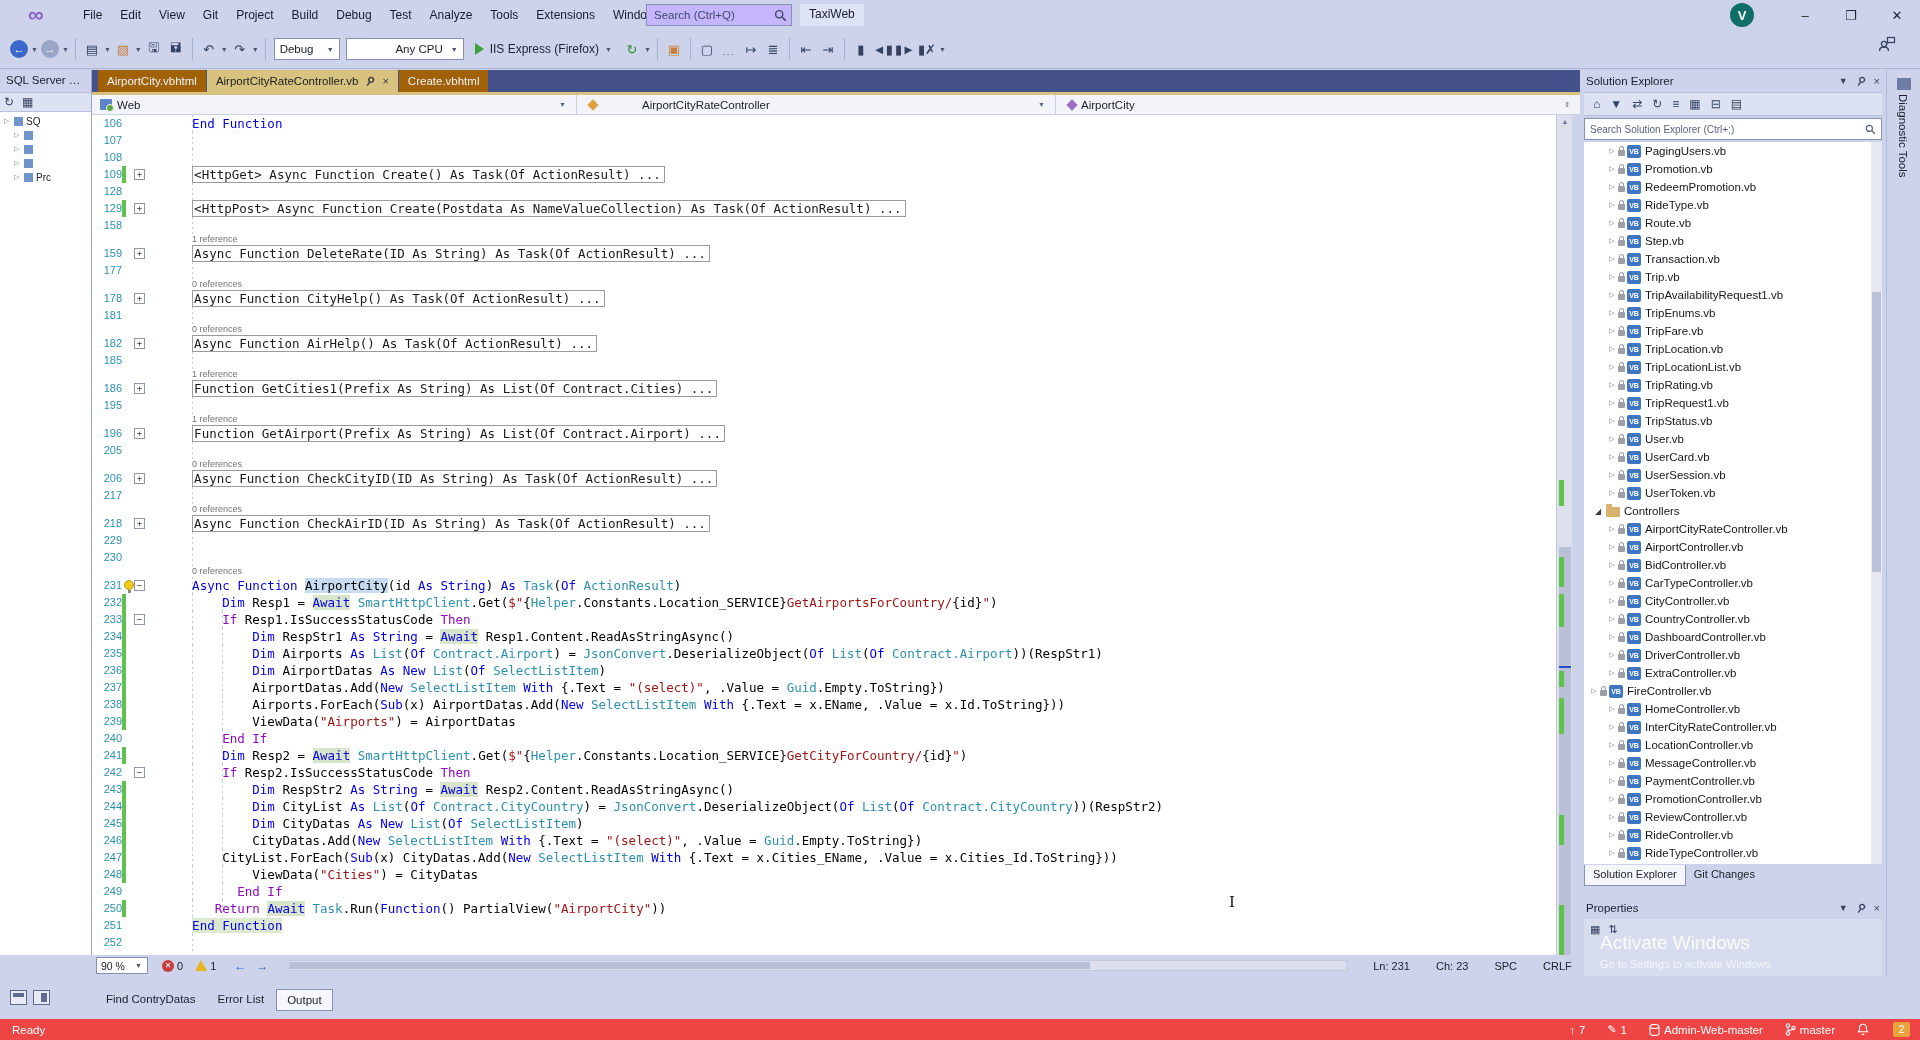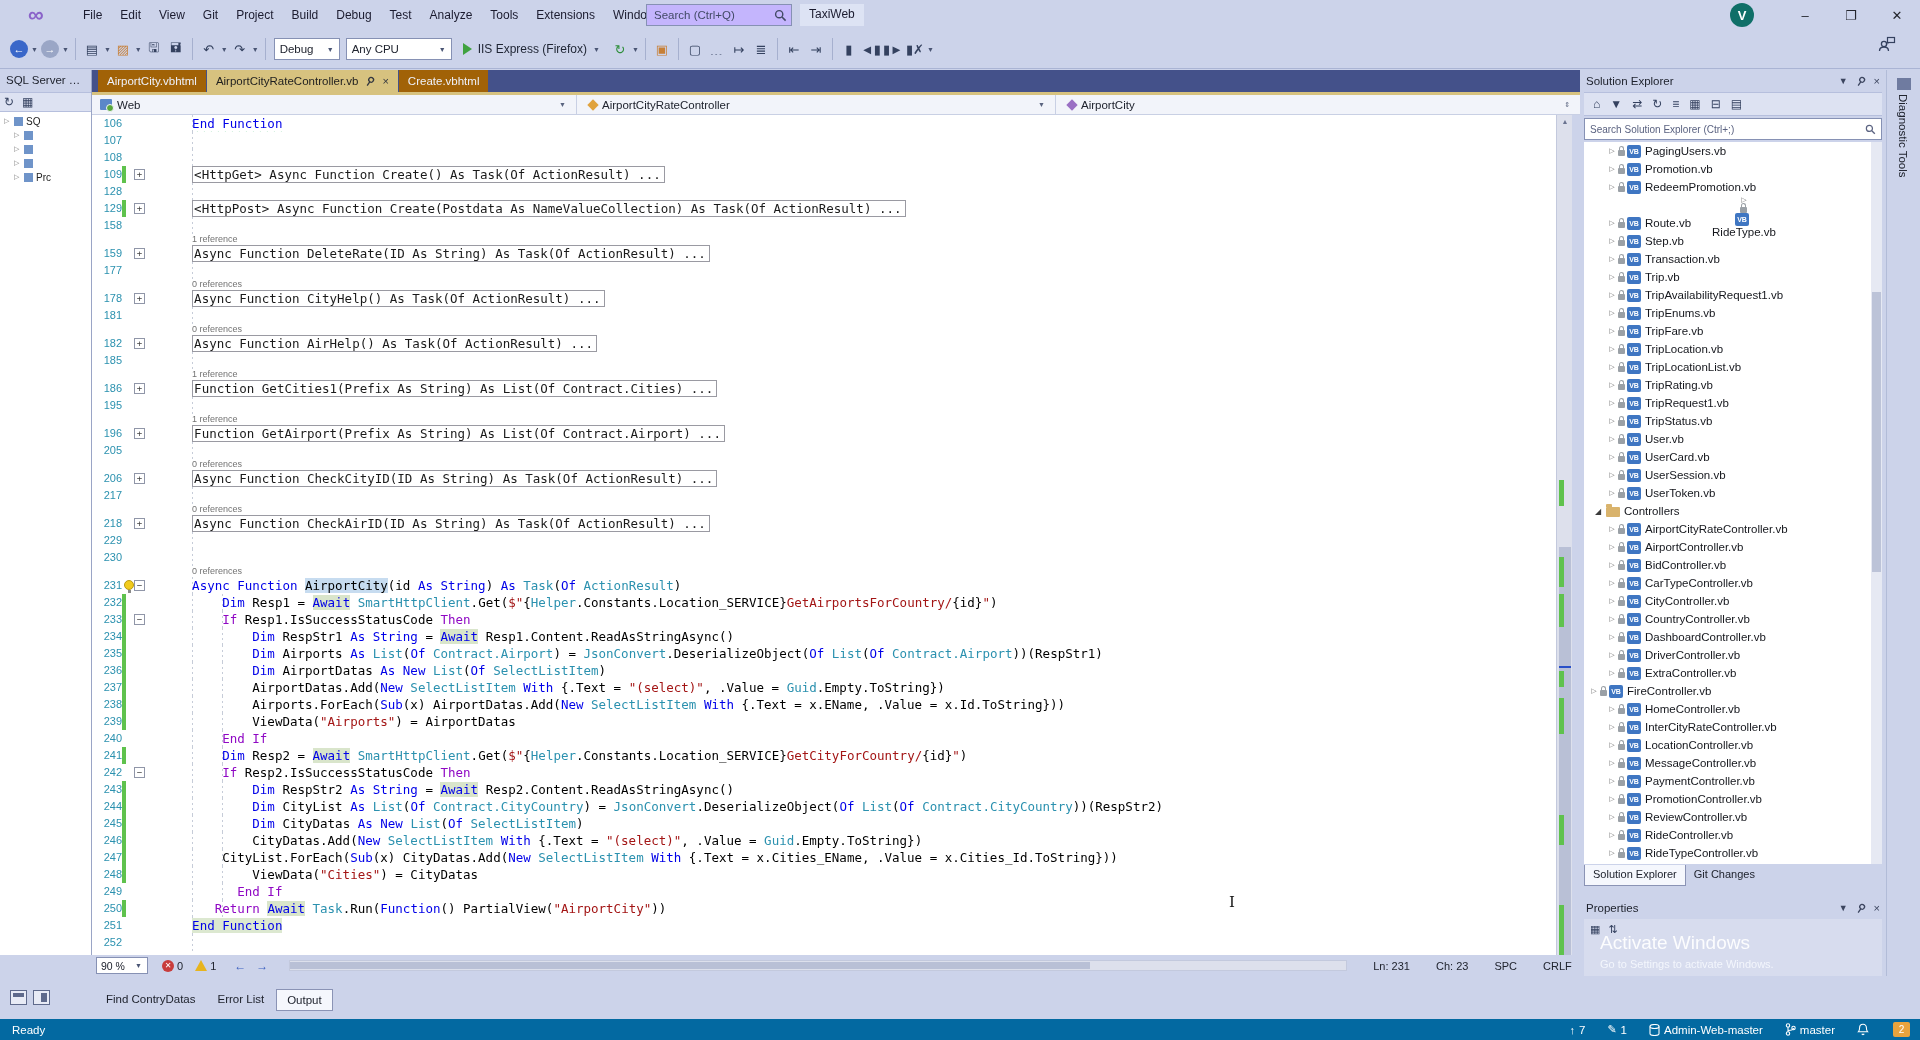--- a/index.html
+++ b/index.html
@@ -133,21 +133,21 @@
   #diag-strip .dico{width:14px;height:12px;margin:8px auto 4px auto;background:#6f7ba0;}
   #diag-label{writing-mode:vertical-rl;font-size:11.5px;color:#20242f;margin-left:10px;}
   
   #bottom-strip{left:0;top:976px;width:1920px;height:43px;background:#ccd3ea;}
   .paneico{position:absolute;top:14px;width:17px;height:15px;border:1px solid #5f6a8c;background:#e8ebf6;}
   .paneico i{display:block;height:4px;background:#5f6a8c;}
   #bottom-tabs{position:absolute;left:96px;top:13px;display:flex;}
   .btab{font-size:11.5px;color:#20242f;padding:4px 10px;margin-right:2px;}
   .btab.active{background:#f5f7fd;border:1px solid #8a93b5;}
   
-  #status-bar{left:0;top:1019px;width:1920px;height:21px;background:#0369a1;color:#fff;display:flex;align-items:center;font-size:11.5px;}
+  #status-bar{left:0;top:1019px;width:1920px;height:21px;background:#ef4444;color:#fff;display:flex;align-items:center;font-size:11.5px;}
   #status-ready{margin-left:12px;}
   .stit{display:flex;align-items:center;margin-left:22px;}
   .stit svg{margin-right:4px;}
   .stit .glyph{margin-right:4px;font-size:11px;}
   #notif-badge{margin-left:20px;margin-right:10px;width:17px;height:15px;background:#e8a33d;color:#fff;font-size:10px;display:flex;align-items:center;justify-content:center;border-radius:2px;}
 </style>
 </head>
 <body>
 
 <div id="root">
@@ -200,21 +200,21 @@
         <span class="tbico">↶</span>
         <span class="tbcaret">▼</span>
         <span class="tbico">↷</span>
         <span class="tbcaret">▼</span>
         <span class="tbsep"></span>
       </span>
     <div class="combo" style="width:66px;">
         <span class="cv">Debug</span>
         <span class="car">▼</span>
       </div>
-    <div class="combo" style="width:106px;">
+    <div class="combo" style="width:118px;text-align:right;">
         <span class="cv">Any CPU</span>
         <span class="car">▼</span>
       </div>
     <div id="run-button">
         <span class="play"></span>
         <span>IIS Express (Firefox)</span>
         <span class="tbcaret" style="margin-left:6px;">▼</span>
       </div>
     <span id="tb-right" style="display: inline-flex; align-items: center;">
         <span class="tbico grn">↻</span>
@@ -289,21 +289,21 @@
     </div>
   <div class="abs" id="goldline"></div>
 
   <div class="abs" id="breadcrumb">
     <div class="bc-sec" style="width:480px;">
       <span class="bc-ico ico-proj"></span>
       <span style="flex:1;">Web</span>
         <span class="bccaret" style="margin-right:6px;">▼</span>
     </div>
     <div class="bc-sep"></div>
-    <div class="bc-sec" style="width:470px;">
+    <div class="bc-sec" style="width:470px;gap:40px;">
       <span class="bc-ico diamond d-class"></span>
       <span style="flex:1;">AirportCityRateController</span>
         <span class="bccaret" style="margin-right:6px;">▼</span>
     </div>
     <div class="bc-sep"></div>
     <div class="bc-sec" style="flex:1;">
       <span class="bc-ico diamond d-method"></span>
       <span style="flex:1;">AirportCity</span>
         <span class="bccaret" style="margin-right:10px;">⇕</span>
     </div>
@@ -724,21 +724,21 @@
           <span class="lock"></span>
           <span class="vbico">VB</span>
           <span>Promotion.vb</span>
         </div>
         <div class="trow" style="padding-left: 22px;">
           <span class="tchev">▷</span>
           <span class="lock"></span>
           <span class="vbico">VB</span>
           <span>RedeemPromotion.vb</span>
         </div>
-        <div class="trow" style="padding-left: 22px; flex-direction: column;">
+        <div class="trow" style="padding-left: 22px;">
           <span class="tchev">▷</span>
           <span class="lock"></span>
           <span class="vbico">VB</span>
           <span>RideType.vb</span>
         </div>
         <div class="trow" style="padding-left: 22px;">
           <span class="tchev">▷</span>
           <span class="lock"></span>
           <span class="vbico">VB</span>
           <span>Route.vb</span>

